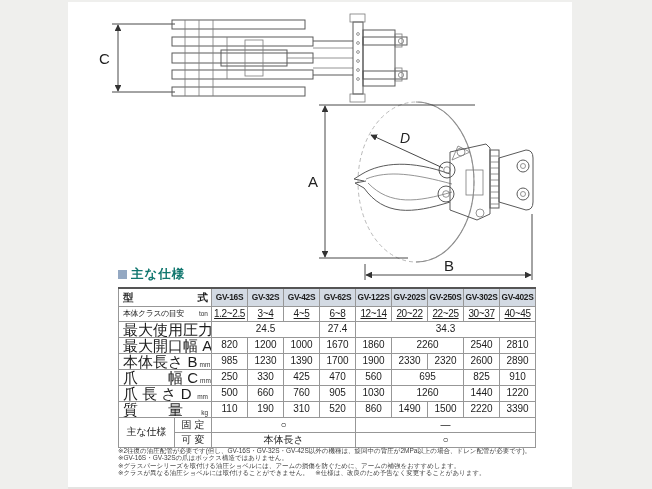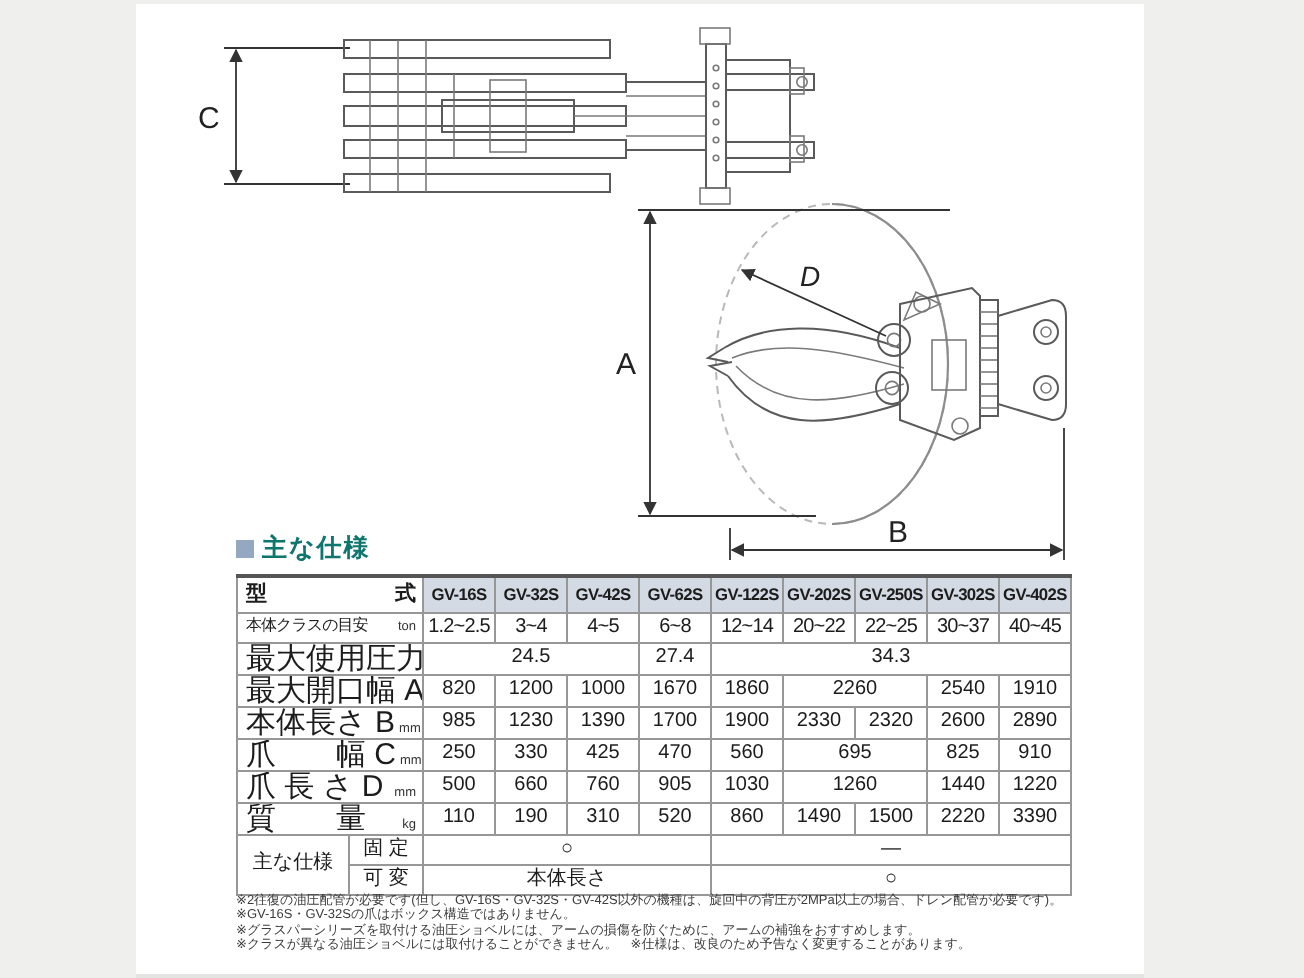--- a/index.html
+++ b/index.html
@@ -20,21 +20,21 @@
   table.spec td{border:1px solid #979797;text-align:center;vertical-align:middle;
                 font-size:10px;padding:0;line-height:1;color:#1c1c1c;overflow:hidden;}
   tr.hd{height:18px;background:#d3dae3;}
   tr.hd td{font-size:8.4px;font-weight:bold;letter-spacing:-0.3px;}
   tr.rw{height:15px;}
   td.lab{text-align:left;background:#fff;}
   .labwrap{display:flex;justify-content:space-between;align-items:baseline;padding:0 3px 0 4px;}
   .labwrap .lbl{font-size:15px;letter-spacing:0px;white-space:nowrap;}
   .labwrap .unit{font-size:6.5px;color:#333;margin-left:2px;}
   tr.hd .labwrap .lbl{font-size:10.5px;font-weight:bold;width:100%;display:flex;justify-content:space-between;}
-  td.small{font-size:8.3px;letter-spacing:-0.4px;}
+  td.small{font-size:8.3px;letter-spacing:-0.4px;text-decoration:underline;}
   td.swing-main{font-size:9.5px;}
   td.swing-sub{font-size:9.5px;margin-top:41px;}
   td.opt{font-size:9px;}
 
   
   .notes{position:absolute;left:118px;top:447px;width:440px;font-size:6.5px;line-height:7.4px;
          color:#3c3c3c;white-space:nowrap;}
 
   
   svg{position:absolute;overflow:visible;}
@@ -234,21 +234,21 @@
           <span class="unit">mm</span>
             </div>
         </td>
         <td>820</td>
         <td>1200</td>
         <td>1000</td>
         <td>1670</td>
         <td>1860</td>
         <td colspan="2">2260</td>
         <td>2540</td>
-        <td>1910</td>
+        <td>2810</td>
       </tr>
       <tr class="rw">
         <td class="lab" colspan="2">
             <div class="labwrap">
           <span class="lbl">本体長さ B</span>
           <span class="unit">mm</span>
             </div>
         </td>
         <td>985</td>
         <td>1230</td>

